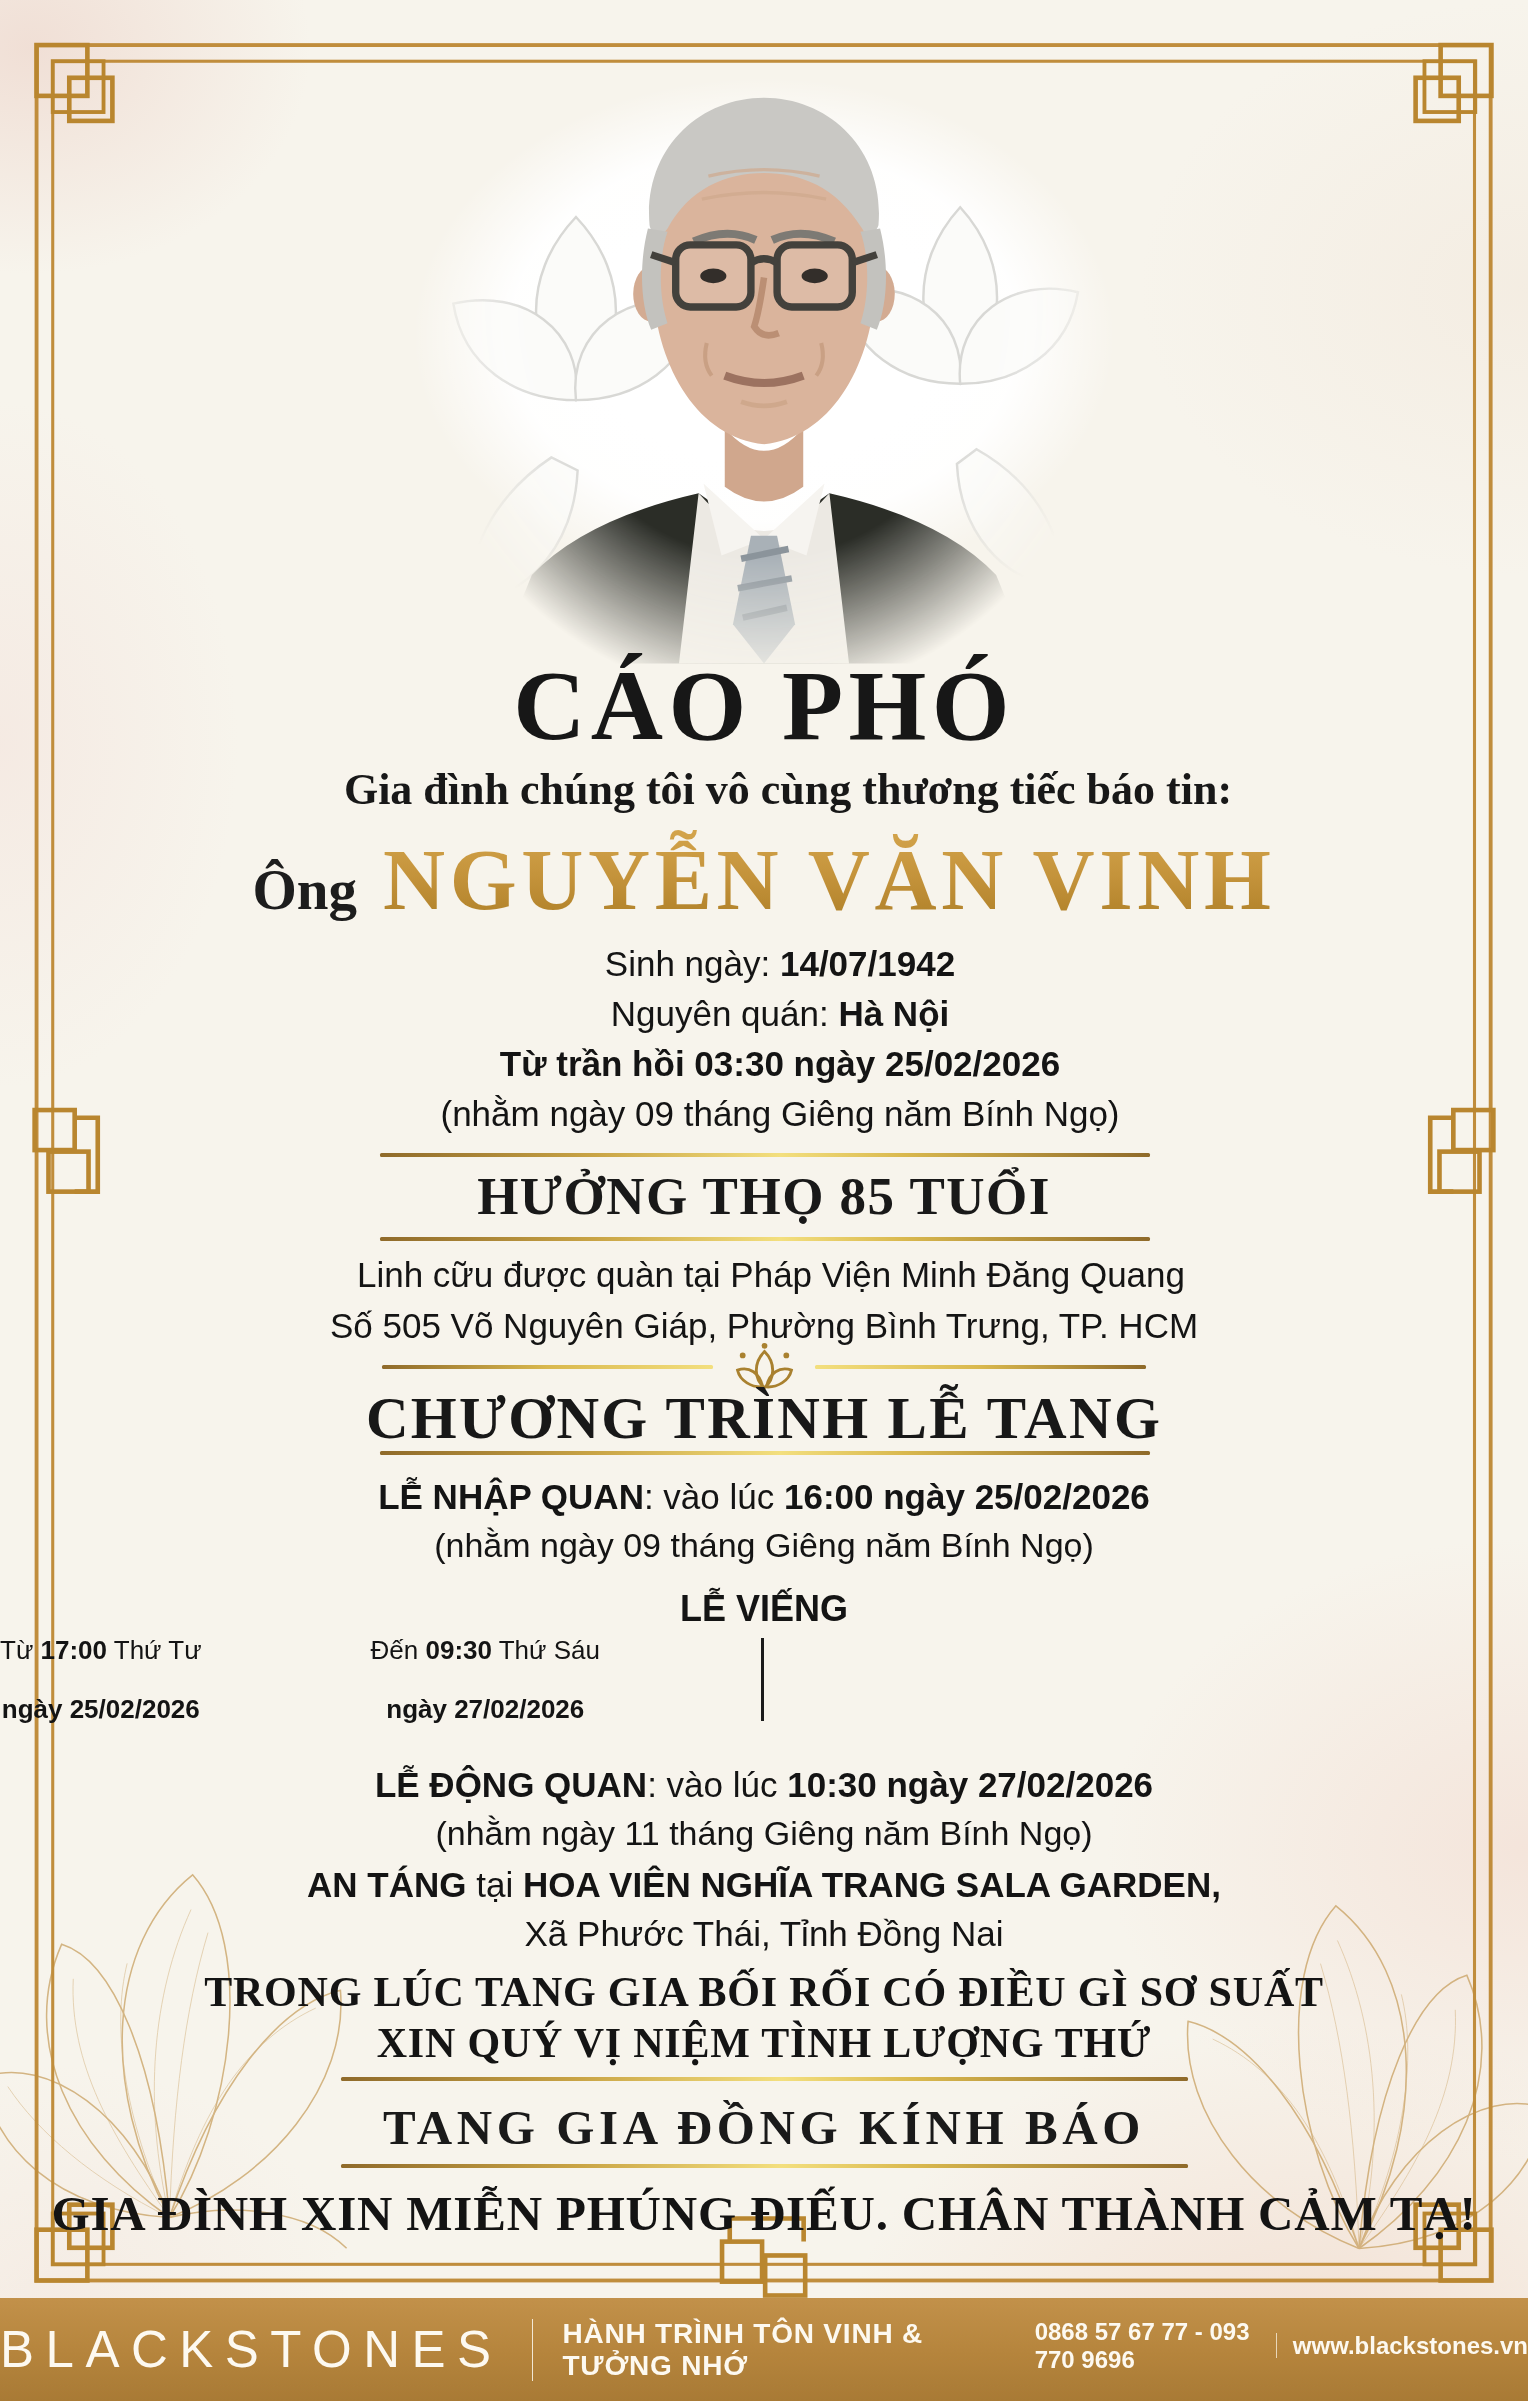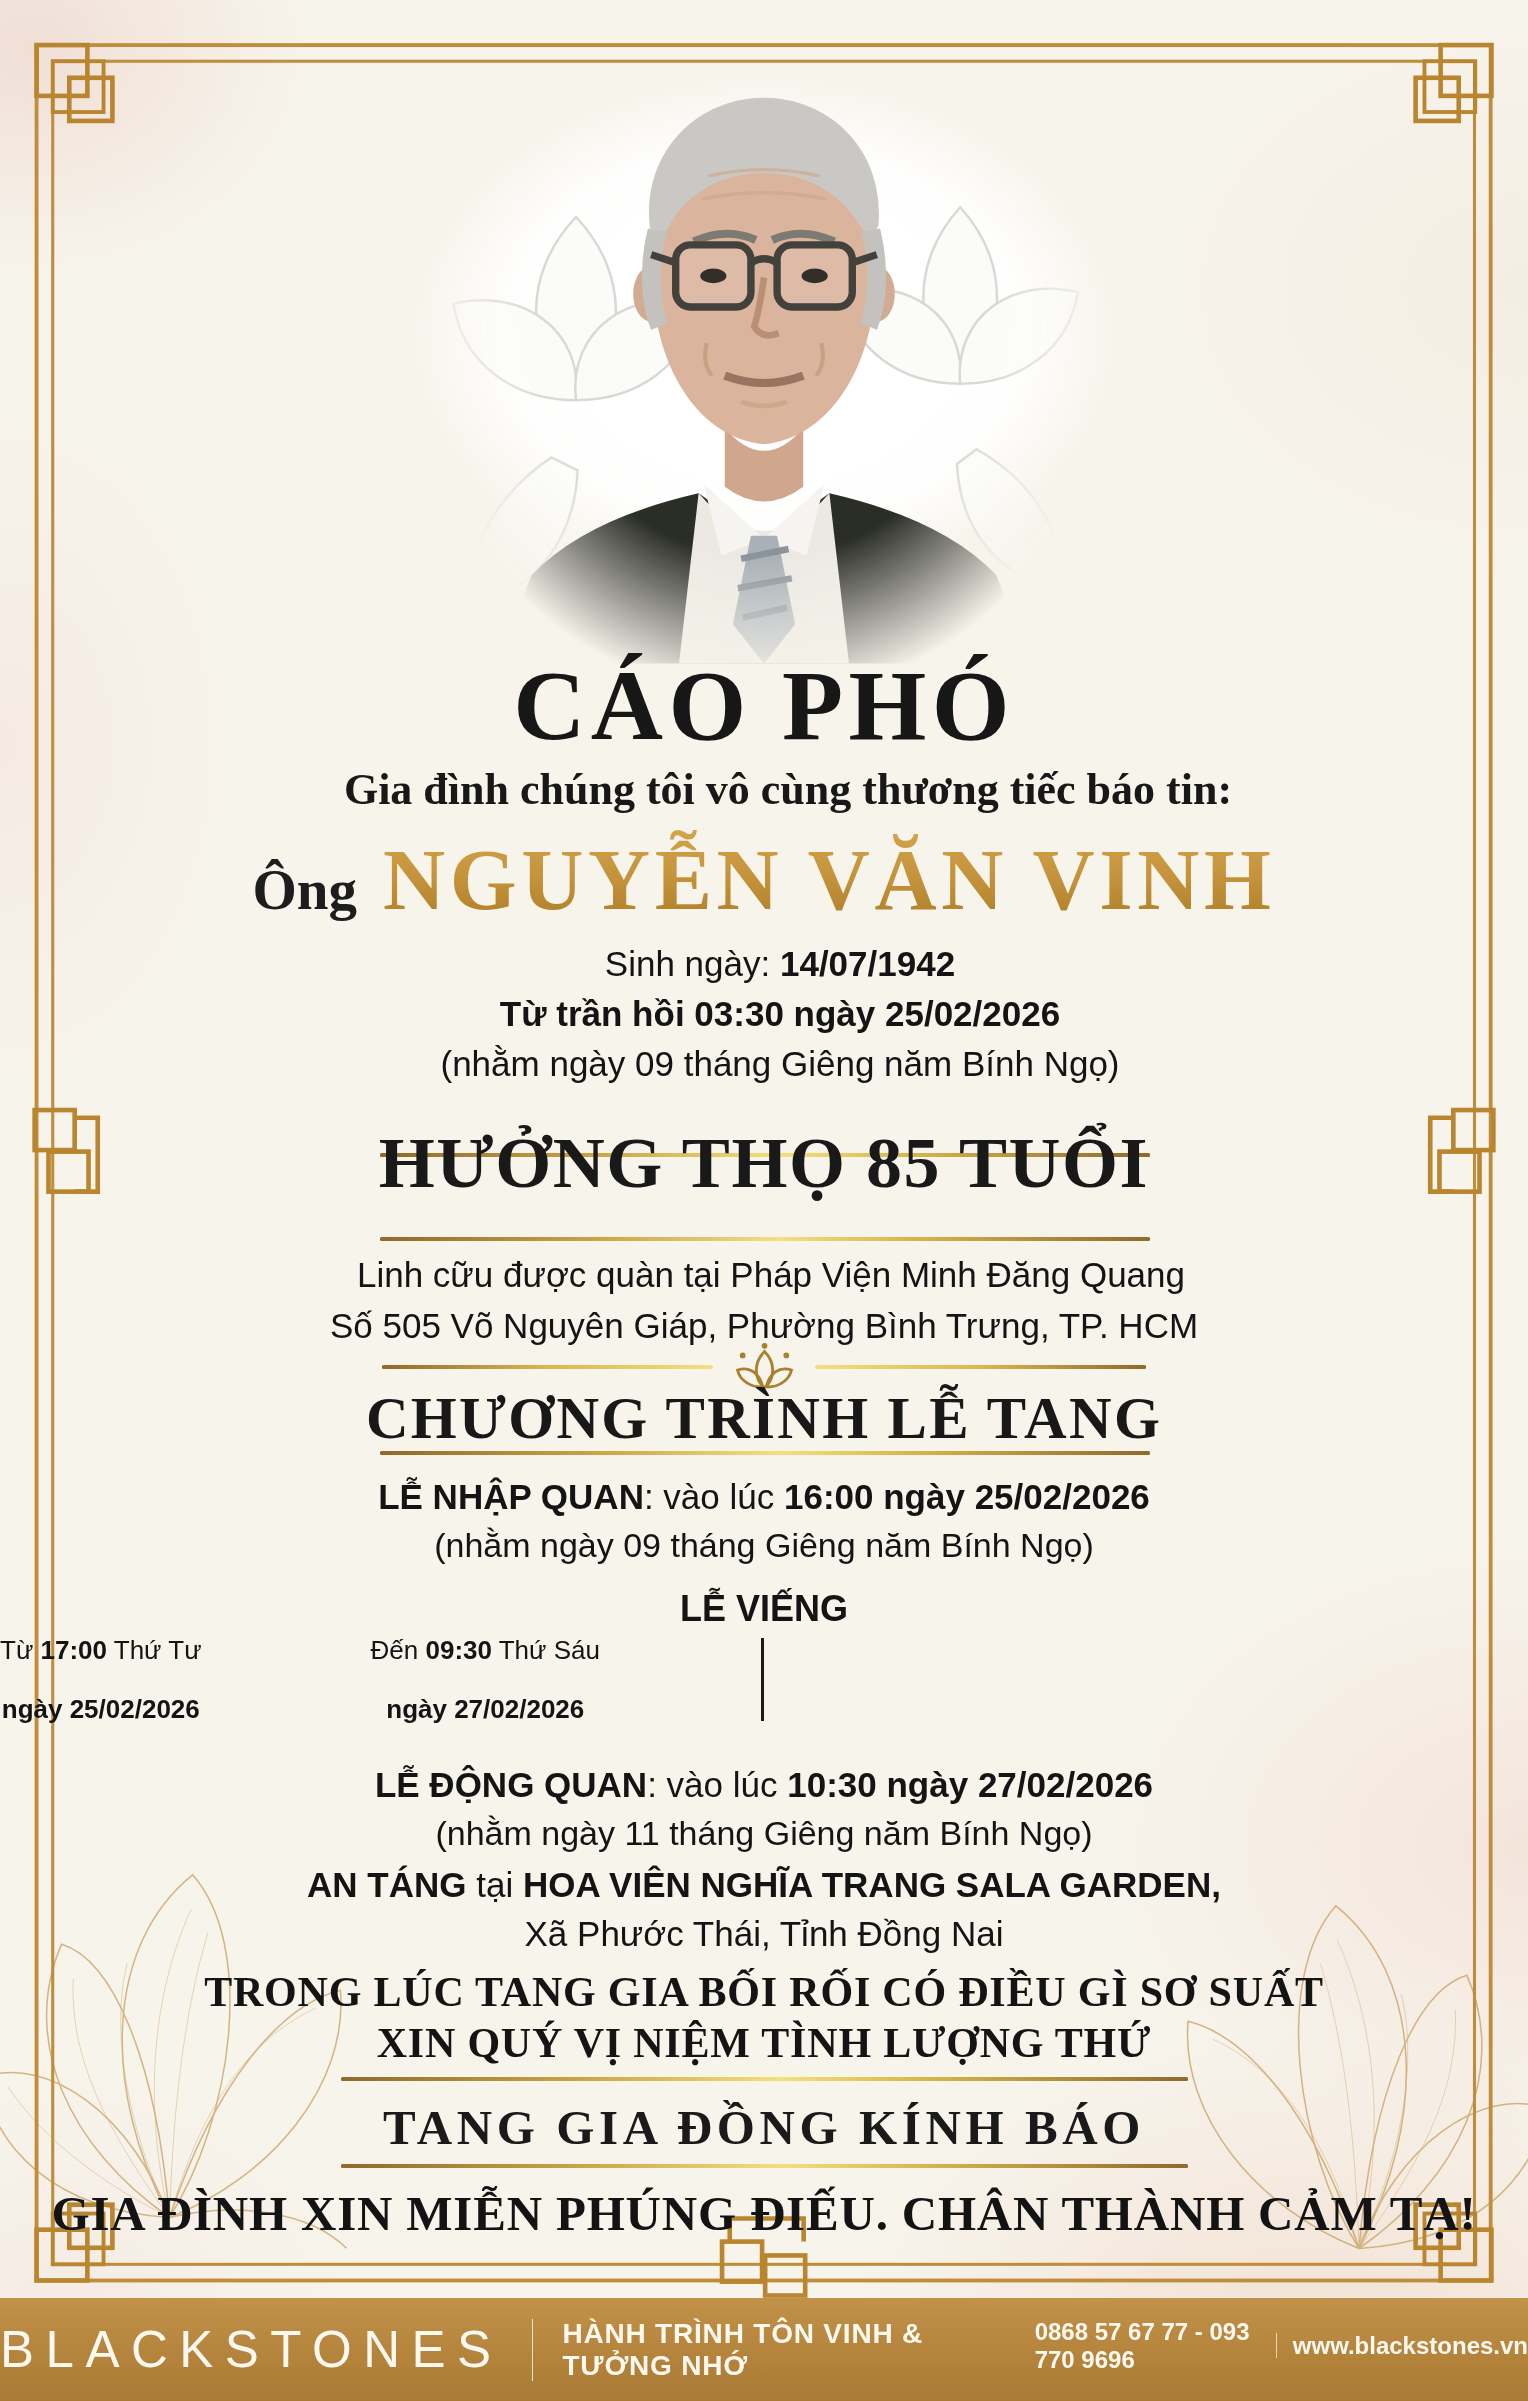--- a/index.html
+++ b/index.html
@@ -50,21 +50,21 @@
   }
   .info{top:945px;font-size:35px;line-height:37px;}
   .info .line{margin-bottom:13px;padding-left:32px;}
   .gline{position:absolute;z-index:5;height:3.8px;border-radius:1.5px;
     background:linear-gradient(90deg,#8f6a2a 0%,#c9a445 28%,#f3df7e 52%,#d9b84e 68%,#8f6a2a 100%);}
   .d1{top:1153px;left:380px;width:770px;}
   .d2{top:1237px;left:380px;width:770px;}
   .d3{top:1451px;left:380px;width:770px;}
   .d4{top:2077px;left:341px;width:847px;}
   .d5{top:2164px;left:341px;width:847px;}
-  .age{top:1122px;font-size:72px;font-weight:700;letter-spacing:1.5px;color:#191919;}
+  .age{top:1166px;font-size:53px;font-weight:700;letter-spacing:1.5px;color:#191919;}
   .repose1{top:1255px;font-size:35px;padding-left:14px;}
   .repose2{top:1306px;font-size:35px;}
   .lotus-row{top:1341px;display:flex;align-items:center;justify-content:center;gap:12.3px;z-index:5;}
   .lotus-row .seg{width:331px;height:3.1px;border-radius:1.5px;
     background:linear-gradient(90deg,#8f6a2a,#d9b84e 50%,#f3df7e 100%);}
   .lotus-row .seg.right{background:linear-gradient(90deg,#f3df7e 0%,#d9b84e 50%,#8f6a2a 100%);}
   .program-title{top:1384px;font-size:59px;font-weight:700;letter-spacing:2.3px;color:#181818;}
   .nq-line{top:1477px;font-size:35px;}
   .nq-lunar{top:1526px;font-size:34px;}
   .vieng-title{top:1588px;font-size:36px;font-weight:700;}
@@ -219,20 +219,21 @@
   <h1 class="abs txt title serif">CÁO PHÓ</h1>
   <div class="abs txt subtitle serif">Gia đình chúng tôi vô cùng thương tiếc báo tin:</div>
 
   <div class="abs name-row">
     <span class="honorific serif">Ông</span>
     <span class="name serif">NGUYỄN VĂN VINH</span>
   </div>
 
   <div class="abs txt info">
     <div class="line"><span>Sinh ngày: </span><span class="b">14/07/1942</span></div>
+    <div class="line"><span>Nguyên quán: </span><span class="b">Hà Nội</span></div>
     <div class="line b">Từ trần hồi 03:30 ngày 25/02/2026</div>
     <div class="line">(nhằm ngày 09 tháng Giêng năm Bính Ngọ)</div>
   </div>
 
   <div class="gline d1"></div>
   <div class="abs txt age serif">HƯỞNG THỌ 85 TUỔI</div>
   <div class="gline d2"></div>
   <div class="abs txt repose1">Linh cữu được quàn tại Pháp Viện Minh Đăng Quang</div>
   <div class="abs txt repose2">Số 505 Võ Nguyên Giáp, Phường Bình Trưng, TP. HCM</div>
 

